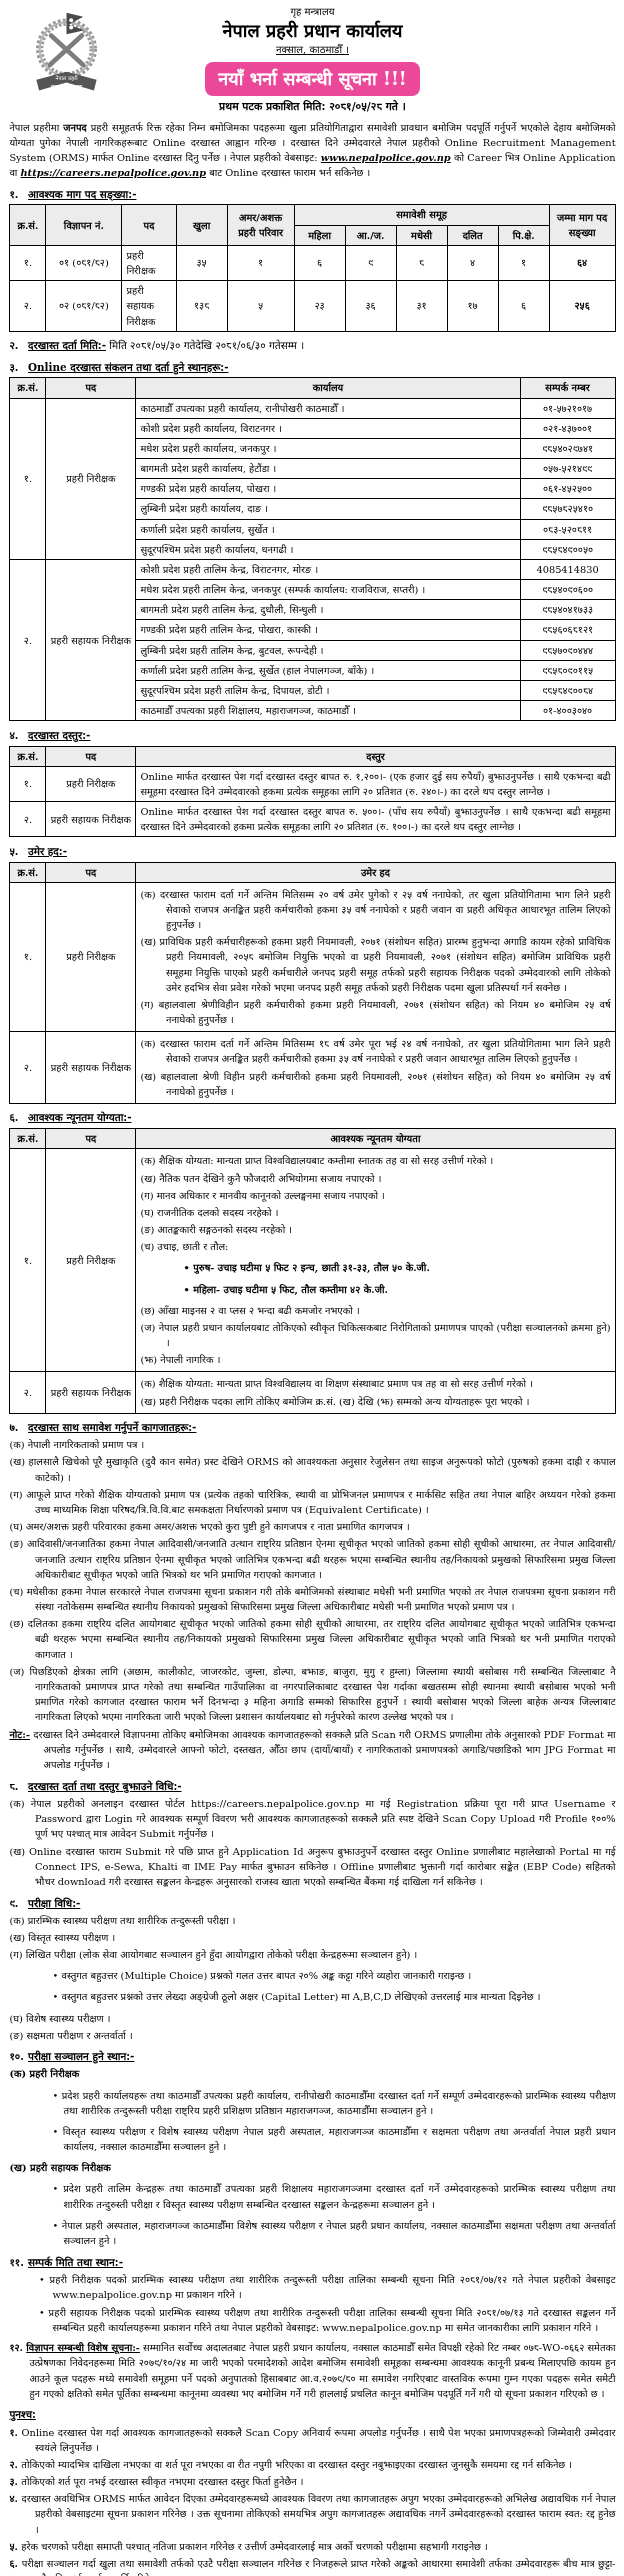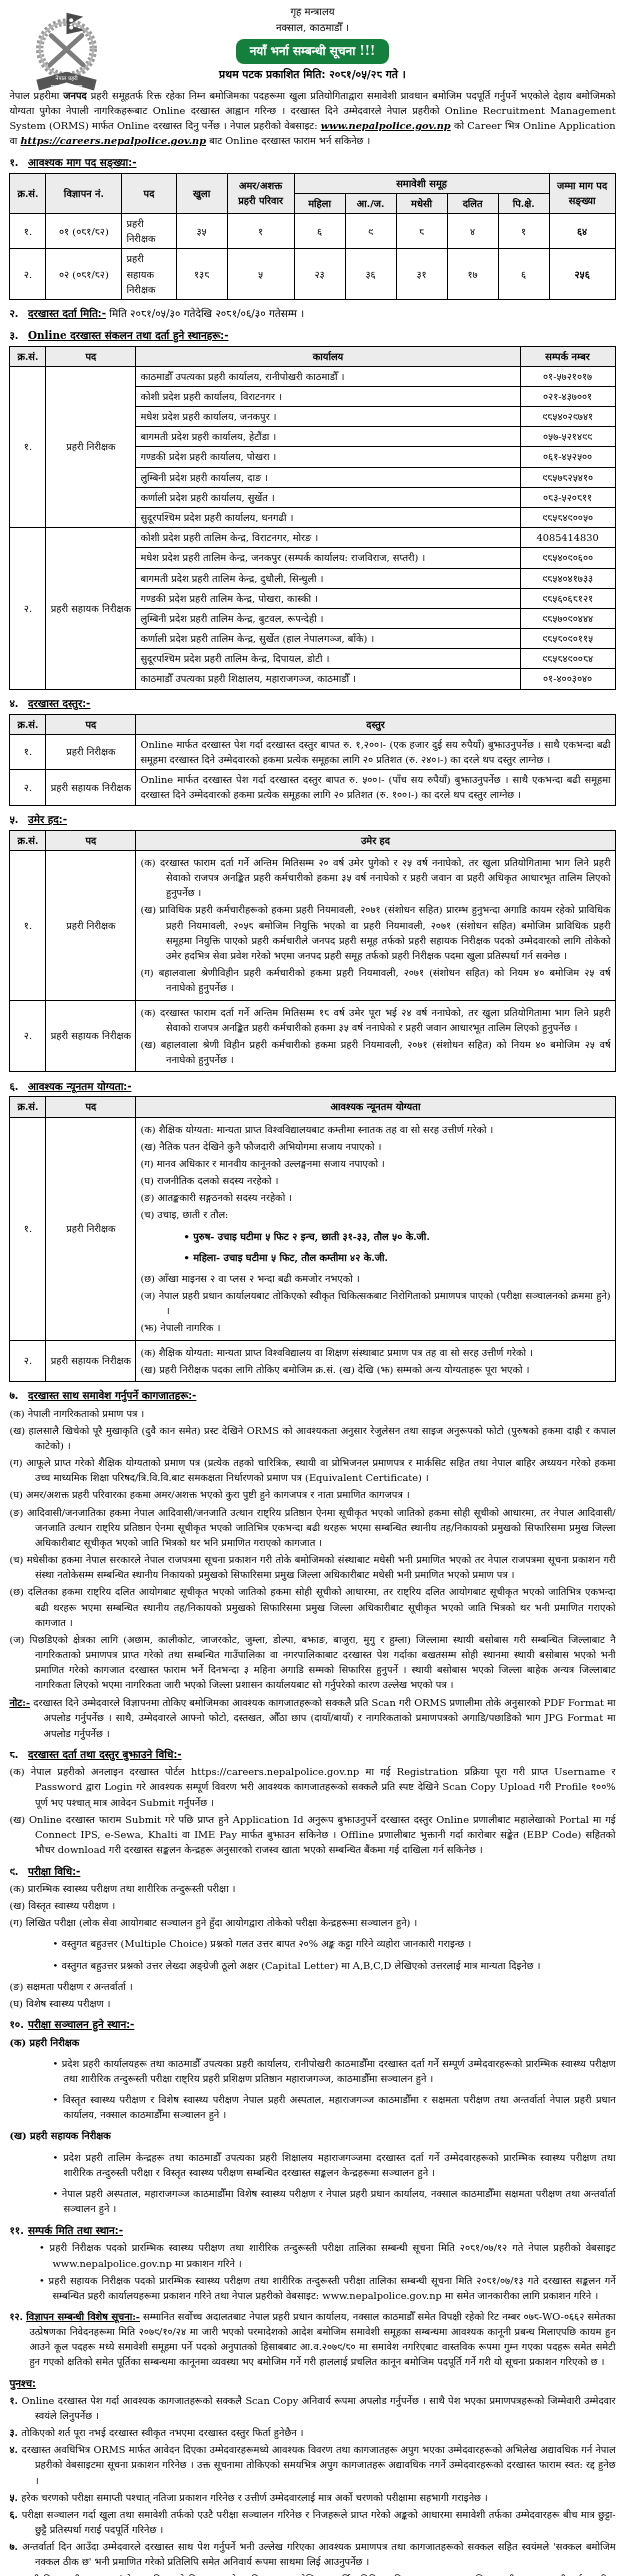--- a/index.html
+++ b/index.html
@@ -5,23 +5,23 @@
   html,body{margin:0;padding:0;background:#fff;color:#000;}
   body{width:625px;font-family:"DejaVu Serif","Liberation Serif",serif;font-size:9.8px;line-height:1.55;}
   .page{padding:4px 9.4px 20px 9.4px;position:relative;}
   
   .doc-header{text-align:center;position:relative;margin-bottom:2.7px;}
   .logo{position:absolute;left:17.5px;top:2.7px;width:79px;height:96px;}
   .h-line1{font-size:10px;}
   .h-line2{font-size:10px;}
   .h-title{font-size:18px;font-weight:bold;line-height:1.25;}
   .h-sub{font-size:10.8px;font-weight:bold;}
-  .h-addr{font-size:10px;}
+  .h-addr{font-size:10px;text-decoration:underline;}
   .banner-wrap{text-align:center;margin:4px 0 1.3px 0;}
-  .banner{display:inline-block;background:#15803d;color:#fff;font-weight:bold;font-size:12px;padding:3.4px 13.5px;border-radius:8px;}
+  .banner{display:inline-block;background:#ec4899;color:#fff;font-weight:bold;font-size:18px;padding:3.4px 13.5px;border-radius:8px;}
   .published{text-align:center;font-weight:bold;font-size:10.8px;margin:2.7px 0 4px 0;}
   p.intro{ text-align:justify;margin:1.3px 0 5.4px 0;}
   .b{font-weight:bold;}
   .u{text-decoration:underline;}
   .link{text-decoration:underline;font-style:italic;}
   
   .sec{margin:5.4px 0 2px 0;font-weight:bold;font-size:10.4px;}
   .sec .sec-num{display:inline-block;min-width:15px;}
   .sec .plain{font-weight:bold;text-decoration:none;margin-top:45px;}
   
@@ -56,20 +56,21 @@
       <circle cx="66" cy="30" r="3" fill="#fff"></circle>
       <g stroke="#7d7d7d" stroke-width="7" stroke-linecap="round">
         <line x1="36" y1="42" x2="84" y2="86"></line>
         <line x1="82" y1="42" x2="34" y2="86"></line>
       </g>
       <path d="M14 108 L59 96 L104 108 L100 124 L59 112 L18 124 Z" fill="#555"></path>
       <text x="59" y="109" text-anchor="middle" font-size="8" fill="#fff" font-family="DejaVu Serif, serif">नेपाल प्रहरी</text>
       <text x="59" y="120" text-anchor="middle" font-size="7" fill="#fff" font-family="DejaVu Serif, serif">सत्य सेवा सुरक्षणम्</text>
     </svg>
     <div class="h-line2">गृह मन्त्रालय</div>
+    <div class="h-title">नेपाल प्रहरी प्रधान कार्यालय</div>
     <div class="h-addr">नक्साल, काठमाडौँ ।</div>
   </div>
 
   <div class="banner-wrap">
     <span class="banner">नयाँ भर्ना सम्बन्धी सूचना !!!</span>
   </div>
   <div class="published">प्रथम पटक प्रकाशित मिति: २०८१/०५/२८ गते ।</div>
 
   <p class="intro"><span>नेपाल प्रहरीमा </span><span class="b">जनपद</span><span> प्रहरी समूहतर्फ रिक्त रहेका निम्न बमोजिमका पदहरूमा खुला प्रतियोगिताद्वारा समावेशी प्रावधान बमोजिम पदपूर्ति गर्नुपर्ने भएकोले देहाय बमोजिमको योग्यता पुगेका नेपाली नागरिकहरूबाट Online दरखास्त आह्वान गरिन्छ । दरखास्त दिने उम्मेदवारले नेपाल प्रहरीको Online Recruitment Management System (ORMS) मार्फत Online दरखास्त दिनु पर्नेछ । नेपाल प्रहरीको वेबसाइट: </span><span class="link b">www.nepalpolice.gov.np</span><span> को Career भित्र Online Application वा </span><span class="link b">https://careers.nepalpolice.gov.np</span><span> बाट Online दरखास्त फाराम भर्न सकिनेछ ।</span></p>
 
@@ -317,22 +318,22 @@
       <div class="hang">(ख) Online दरखास्त फाराम Submit गरे पछि प्राप्त हुने Application Id अनुरूप बुझाउनुपर्ने दरखास्त दस्तुर Online प्रणालीबाट महालेखाको Portal मा गई Connect IPS, e-Sewa, Khalti वा IME Pay मार्फत बुझाउन सकिनेछ । Offline प्रणालीबाट भुक्तानी गर्दा कारोबार सङ्केत (EBP Code) सहितको भौचर download गरी दरखास्त सङ्कलन केन्द्रहरू अनुसारको राजस्व खाता भएको सम्बन्धित बैंकमा गई दाखिला गर्न सकिनेछ ।</div>
     </div>
 
   <div class="sec"><span class="sec-num">९.</span> <span class="u">परीक्षा विधि:-</span></div>
   <div id="s9-list">
       <div class="hang">(क) प्रारम्भिक स्वास्थ्य परीक्षण तथा शारीरिक तन्दुरूस्ती परीक्षा ।</div>
       <div class="hang">(ख) विस्तृत स्वास्थ्य परीक्षण ।</div>
       <div class="hang">(ग) लिखित परीक्षा (लोक सेवा आयोगबाट सञ्चालन हुने हुँदा आयोगद्वारा तोकेको परीक्षा केन्द्रहरूमा सञ्चालन हुने) ।</div>
       <div class="bullet">•  वस्तुगत बहुउत्तर (Multiple Choice) प्रश्नको गलत उत्तर बापत २०% अङ्क कट्टा गरिने व्यहोरा जानकारी गराइन्छ ।</div>
       <div class="bullet">•  वस्तुगत बहुउत्तर प्रश्नको उत्तर लेख्दा अङ्ग्रेजी ठूलो अक्षर (Capital Letter) मा A,B,C,D लेखिएको उत्तरलाई मात्र मान्यता दिइनेछ ।</div>
+      <div class="hang">(घ) विशेष स्वास्थ्य परीक्षण ।</div>
       <div class="hang">(ङ) सक्षमता परीक्षण र अन्तर्वार्ता ।</div>
-      <div class="hang">(घ) विशेष स्वास्थ्य परीक्षण ।</div>
     </div>
 
   <div class="sec"><span class="sec-num">१०.</span> <span class="u">परीक्षा सञ्चालन हुने स्थान:-</span></div>
   <div id="s10-list">
       <div class="grp-title">(क) प्रहरी निरीक्षक</div>
       <div class="bullet">•  प्रदेश प्रहरी कार्यालयहरू तथा काठमाडौँ उपत्यका प्रहरी कार्यालय, रानीपोखरी काठमाडौँमा दरखास्त दर्ता गर्ने सम्पूर्ण उम्मेदवारहरूको प्रारम्भिक स्वास्थ्य परीक्षण तथा शारीरिक तन्दुरूस्ती परीक्षा राष्ट्रिय प्रहरी प्रशिक्षण प्रतिष्ठान महाराजगञ्ज, काठमाडौँमा सञ्चालन हुने ।</div>
       <div class="bullet">•  विस्तृत स्वास्थ्य परीक्षण र विशेष स्वास्थ्य परीक्षण नेपाल प्रहरी अस्पताल, महाराजगञ्ज काठमाडौँमा र सक्षमता परीक्षण तथा अन्तर्वार्ता नेपाल प्रहरी प्रधान कार्यालय, नक्साल काठमाडौँमा सञ्चालन हुने ।</div>
       <div class="grp-title">(ख) प्रहरी सहायक निरीक्षक</div>
       <div class="bullet">•  प्रदेश प्रहरी तालिम केन्द्रहरू तथा काठमाडौँ उपत्यका प्रहरी शिक्षालय महाराजगञ्जमा दरखास्त दर्ता गर्ने उम्मेदवारहरूको प्रारम्भिक स्वास्थ्य परीक्षण तथा शारीरिक तन्दुरुस्ती परीक्षा र विस्तृत स्वास्थ्य परीक्षण सम्बन्धित दरखास्त सङ्कलन केन्द्रहरूमा सञ्चालन हुने ।</div>
       <div class="bullet">•  नेपाल प्रहरी अस्पताल, महाराजगञ्ज काठमाडौँमा विशेष स्वास्थ्य परीक्षण र नेपाल प्रहरी प्रधान कार्यालय, नक्साल काठमाडौँमा सक्षमता परीक्षण तथा अन्तर्वार्ता सञ्चालन हुने ।</div>
@@ -342,20 +343,21 @@
   <div id="s11-list">
       <div class="hang2">•  प्रहरी निरीक्षक पदको प्रारम्भिक स्वास्थ्य परीक्षण तथा शारीरिक तन्दुरूस्ती परीक्षा तालिका सम्बन्धी सूचना मिति २०८१/०७/१२ गते नेपाल प्रहरीको वेबसाइट www.nepalpolice.gov.np मा प्रकाशन गरिने ।</div>
       <div class="hang2">•  प्रहरी सहायक निरीक्षक पदको प्रारम्भिक स्वास्थ्य परीक्षण तथा शारीरिक तन्दुरूस्ती परीक्षा तालिका सम्बन्धी सूचना मिति २०८१/०७/१३ गते दरखास्त सङ्कलन गर्ने सम्बन्धित प्रहरी कार्यालयहरूमा प्रकाशन गरिने तथा नेपाल प्रहरीको वेबसाइट: www.nepalpolice.gov.np मा समेत जानकारीका लागि प्रकाशन गरिने ।</div>
     </div>
 
   <div class="hang" style="padding-left:20px;text-indent:-20px;margin-top:5.4px;"><span class="b">१२.</span> <span class="b u">विज्ञापन सम्बन्धी विशेष सूचना:-</span><span> सम्मानित सर्वोच्च अदालतबाट नेपाल प्रहरी प्रधान कार्यालय, नक्साल काठमाडौँ समेत विपक्षी रहेको रिट नम्बर ०७८-WO-०६६२ समेतका उत्प्रेषणका निवेदनहरूमा मिति २०७९/१०/२४ मा जारी भएको परमादेशको आदेश बमोजिम समावेशी समूहका सम्बन्धमा आवश्यक कानूनी प्रबन्ध मिलाएपछि कायम हुन आउने कूल पदहरू मध्ये समावेशी समूहमा पर्ने पदको अनुपातको हिसाबबाट आ.व.२०७९/८० मा समावेश नगरिएबाट वास्तविक रूपमा गुम्न गएका पदहरू समेत समेटी हुन गएको क्षतिको समेत पूर्तिका सम्बन्धमा कानूनमा व्यवस्था भए बमोजिम गर्ने गरी हाललाई प्रचलित कानून बमोजिम पदपूर्ति गर्ने गरी यो सूचना प्रकाशन गरिएको छ ।</span></div>
 
   <div class="sec"><span class="u">पुनश्च:</span></div>
   <div id="punashcha-list">
       <div class="hang"><span class="b">१. </span><span>Online दरखास्त पेश गर्दा आवश्यक कागजातहरूको सक्कलै Scan Copy अनिवार्य रूपमा अपलोड गर्नुपर्नेछ । साथै पेश भएका प्रमाणपत्रहरूको जिम्मेवारी उम्मेदवार स्वयंले लिनुपर्नेछ ।</span></div>
+      <div class="hang"><span class="b">२. </span><span>तोकिएको म्यादभित्र दाखिला नभएका वा शर्त पूरा नभएका वा रीत नपुगी भरिएका वा दरखास्त दस्तुर नबुझाइएका दरखास्त जुनसुकै समयमा रद्द गर्न सकिनेछ ।</span></div>
       <div class="hang"><span class="b">३. </span><span>तोकिएको शर्त पूरा नभई दरखास्त स्वीकृत नभएमा दरखास्त दस्तुर फिर्ता हुनेछैन ।</span></div>
       <div class="hang"><span class="b">४. </span><span>दरखास्त अवधिभित्र ORMS मार्फत आवेदन दिएका उम्मेदवारहरूमध्ये आवश्यक विवरण तथा कागजातहरू अपुग भएका उम्मेदवारहरूको अभिलेख अद्यावधिक गर्न नेपाल प्रहरीको वेबसाइटमा सूचना प्रकाशन गरिनेछ । उक्त सूचनामा तोकिएको समयभित्र अपुग कागजातहरू अद्यावधिक नगर्ने उम्मेदवारहरूको दरखास्त फाराम स्वत: रद्द हुनेछ ।</span></div>
       <div class="hang"><span class="b">५. </span><span>हरेक चरणको परीक्षा समाप्ती पश्चात् नतिजा प्रकाशन गरिनेछ र उत्तीर्ण उम्मेदवारलाई मात्र अर्को चरणको परीक्षामा सहभागी गराइनेछ ।</span></div>
       <div class="hang"><span class="b">६. </span><span>परीक्षा सञ्चालन गर्दा खुला तथा समावेशी तर्फको एउटै परीक्षा सञ्चालन गरिनेछ र निजहरूले प्राप्त गरेको अङ्कको आधारमा समावेशी तर्फका उम्मेदवारहरू बीच मात्र छुट्टा-छुट्टै प्रतिस्पर्धा गराई पदपूर्ति गरिनेछ ।</span></div>
       <div class="hang"><span class="b">७. </span><span>अन्तर्वार्ता दिन आउँदा उम्मेदवारले दरखास्त साथ पेश गर्नुपर्ने भनी उल्लेख गरिएका आवश्यक प्रमाणपत्र तथा कागजातहरूको सक्कल सहित स्वयंमले 'सक्कल बमोजिम नक्कल ठीक छ' भनी प्रमाणित गरेको प्रतिलिपि समेत अनिवार्य रूपमा साथमा लिई आउनुपर्नेछ ।</span></div>
       <div class="hang"><span class="b">८. </span><span>प्रहरी नियमावली, २०७१ (संशोधन सहित) को नियम १३ को उपनियम (५) बमोजिम पदपूर्ति समितिबाट विज्ञापन प्रकाशन भएपछि दरबन्दी थप वा खाली भई पद रिक्त भएमा लिखित परीक्षाको नतिजा प्रकाशन हुनुभन्दा अगाडि सो पदपूर्ति समितिले सार्वजनिक रूपमा सूचना प्रकाशन गरी सोही विज्ञापनमा सो सङ्ख्या समेत थप गर्न सक्नेछ ।</span></div>
     </div>
 
 </div>
 

